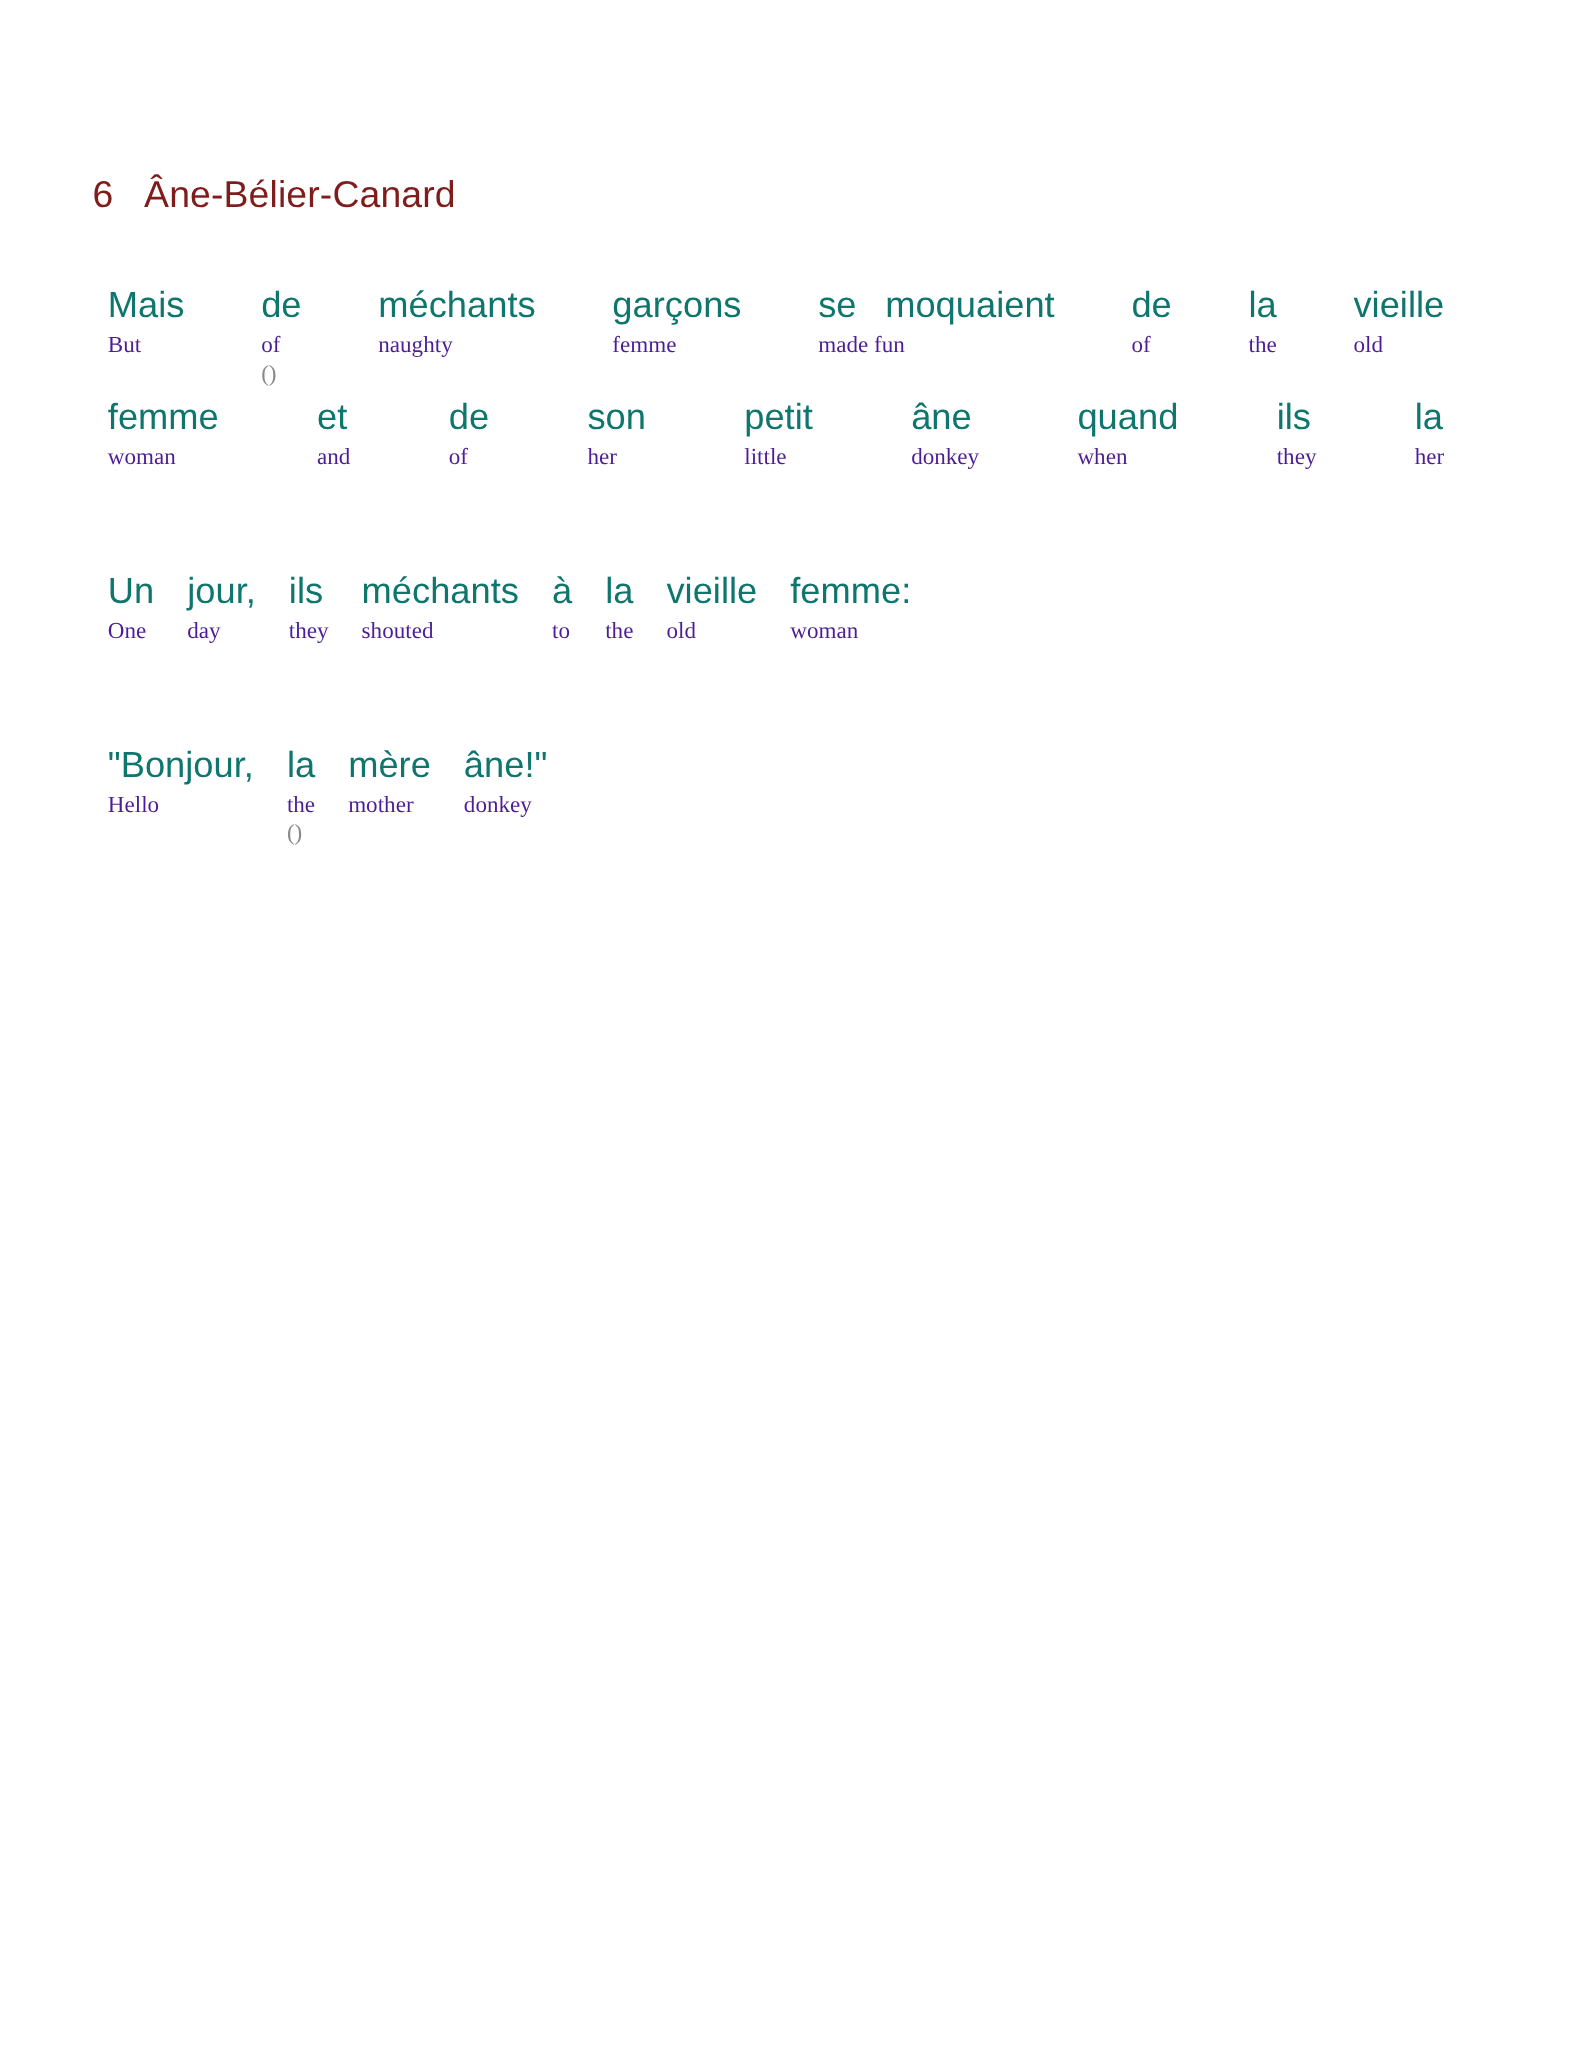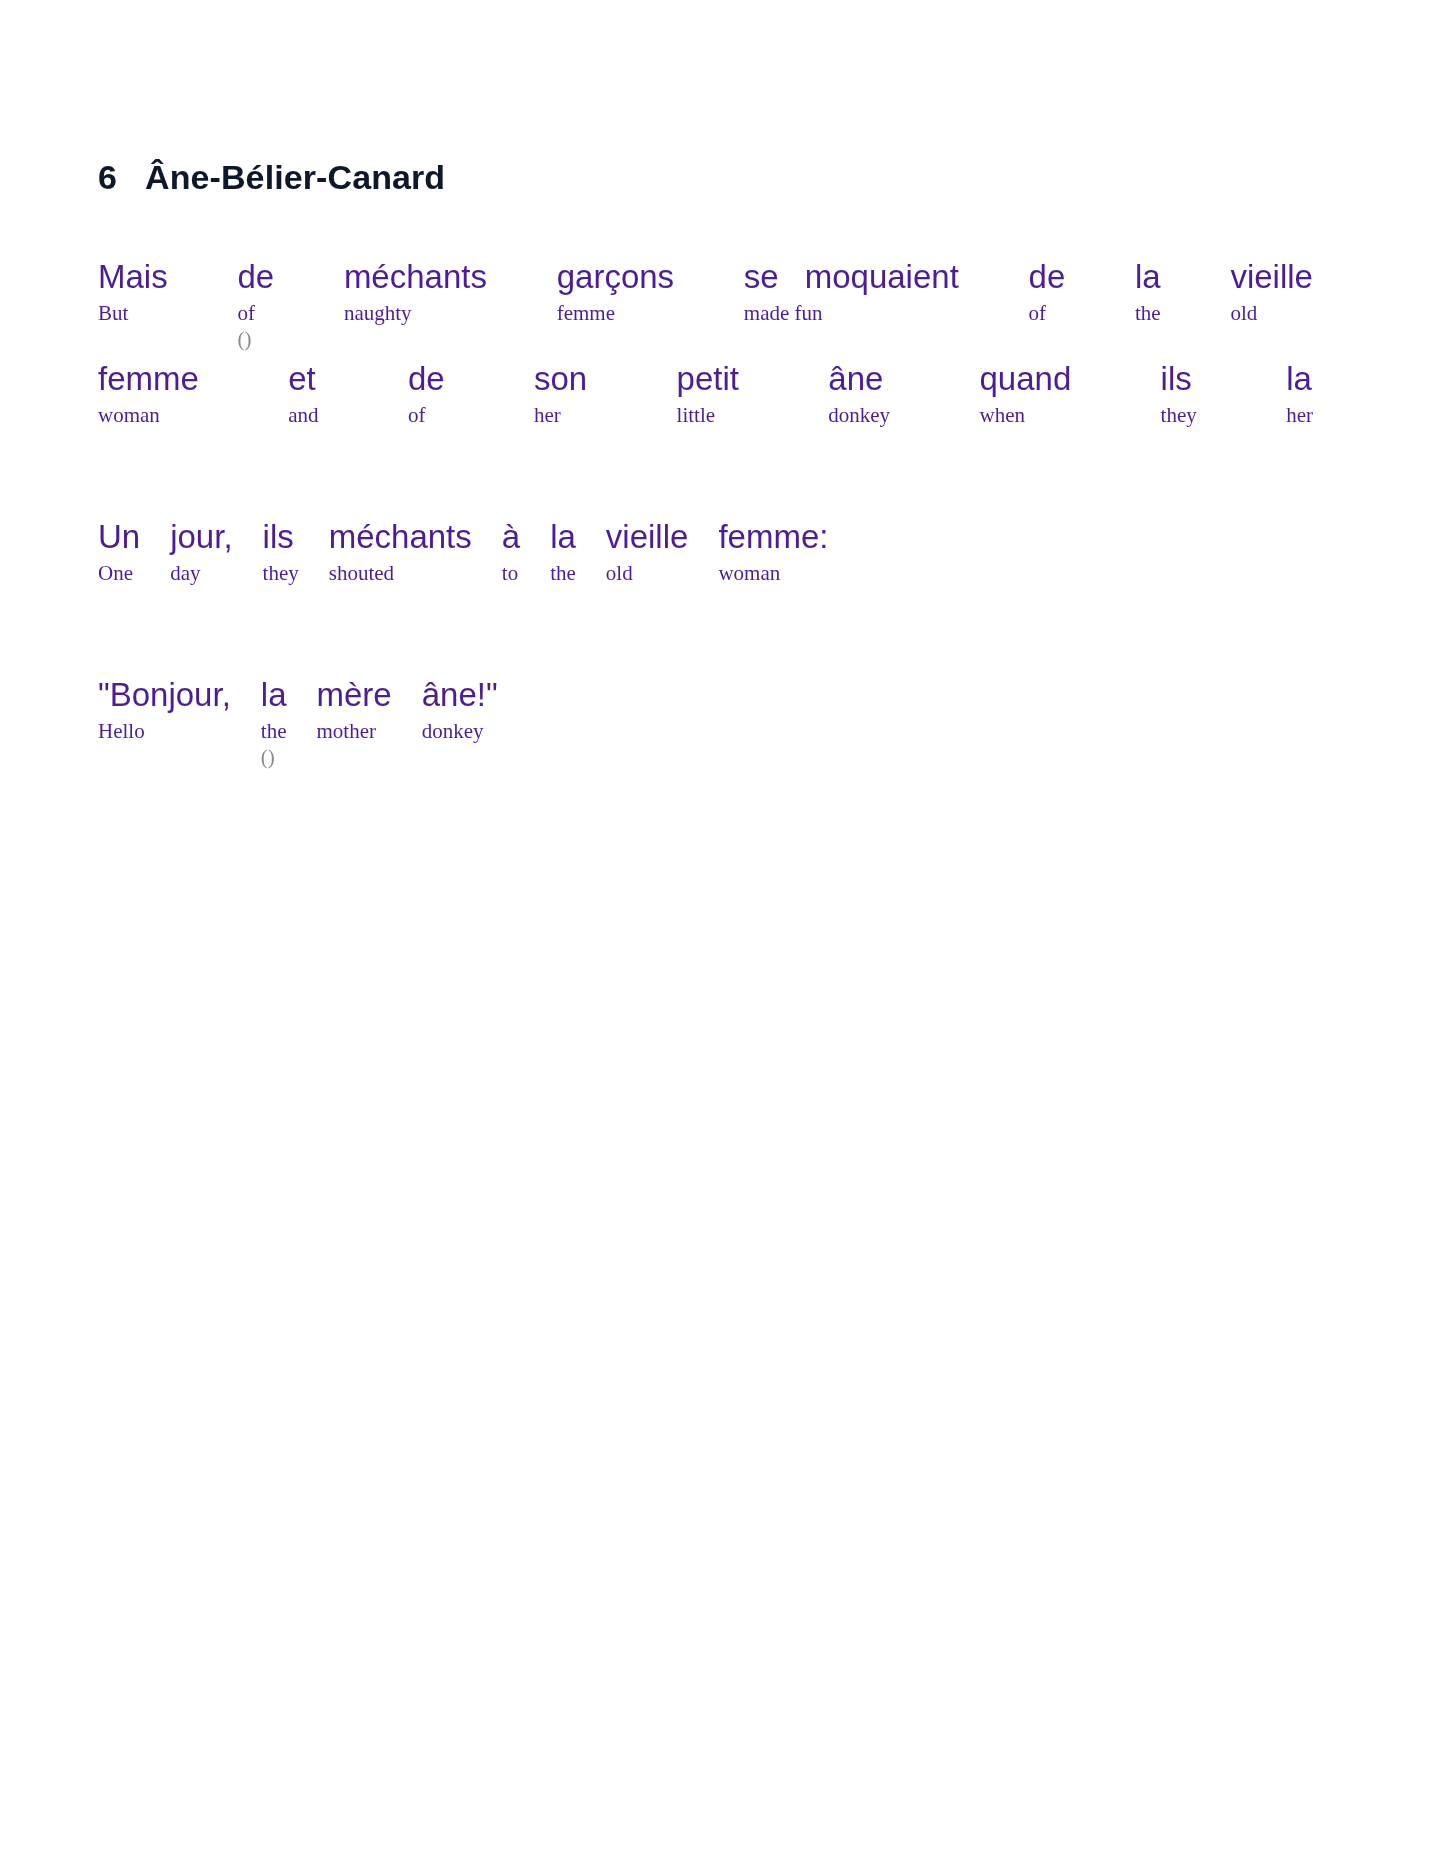--- a/index.html
+++ b/index.html
@@ -21,26 +21,26 @@
     width: 1445px;
     height: 1867px;
     box-sizing: border-box;
     padding: 0;
     background: #fff;
   }
 
   
   .doc-title {
     position: absolute;
-    left: 98px;
+    left: 84px;
     top: 158px;
     font-family: "Liberation Sans", sans-serif;
     font-size: 34px;
-    font-weight: 700;
-    color: #0f172a;
+    font-weight: 400;
+    color: #7f1d1d;
     letter-spacing: 0.1px;
     white-space: nowrap;
   }
   .doc-title .num {
     display: inline-block;
     margin-right: 28px;
   }
 
   
   .blocks {
@@ -77,21 +77,21 @@
     flex-direction: column;
     align-items: flex-start;
     flex: 0 0 auto;
   }
 
   .src {
     font-family: "Liberation Sans", sans-serif;
     font-size: 33px;
     line-height: 38px;
     font-weight: 400;
-    color: #4c1d95;
+    color: #0f766e;
     white-space: nowrap;
   }
 
   .gloss {
     font-family: "Liberation Serif", serif;
     font-size: 21px;
     line-height: 27px;
     color: #4c1d95;
     white-space: nowrap;
     margin-top: 4px;

